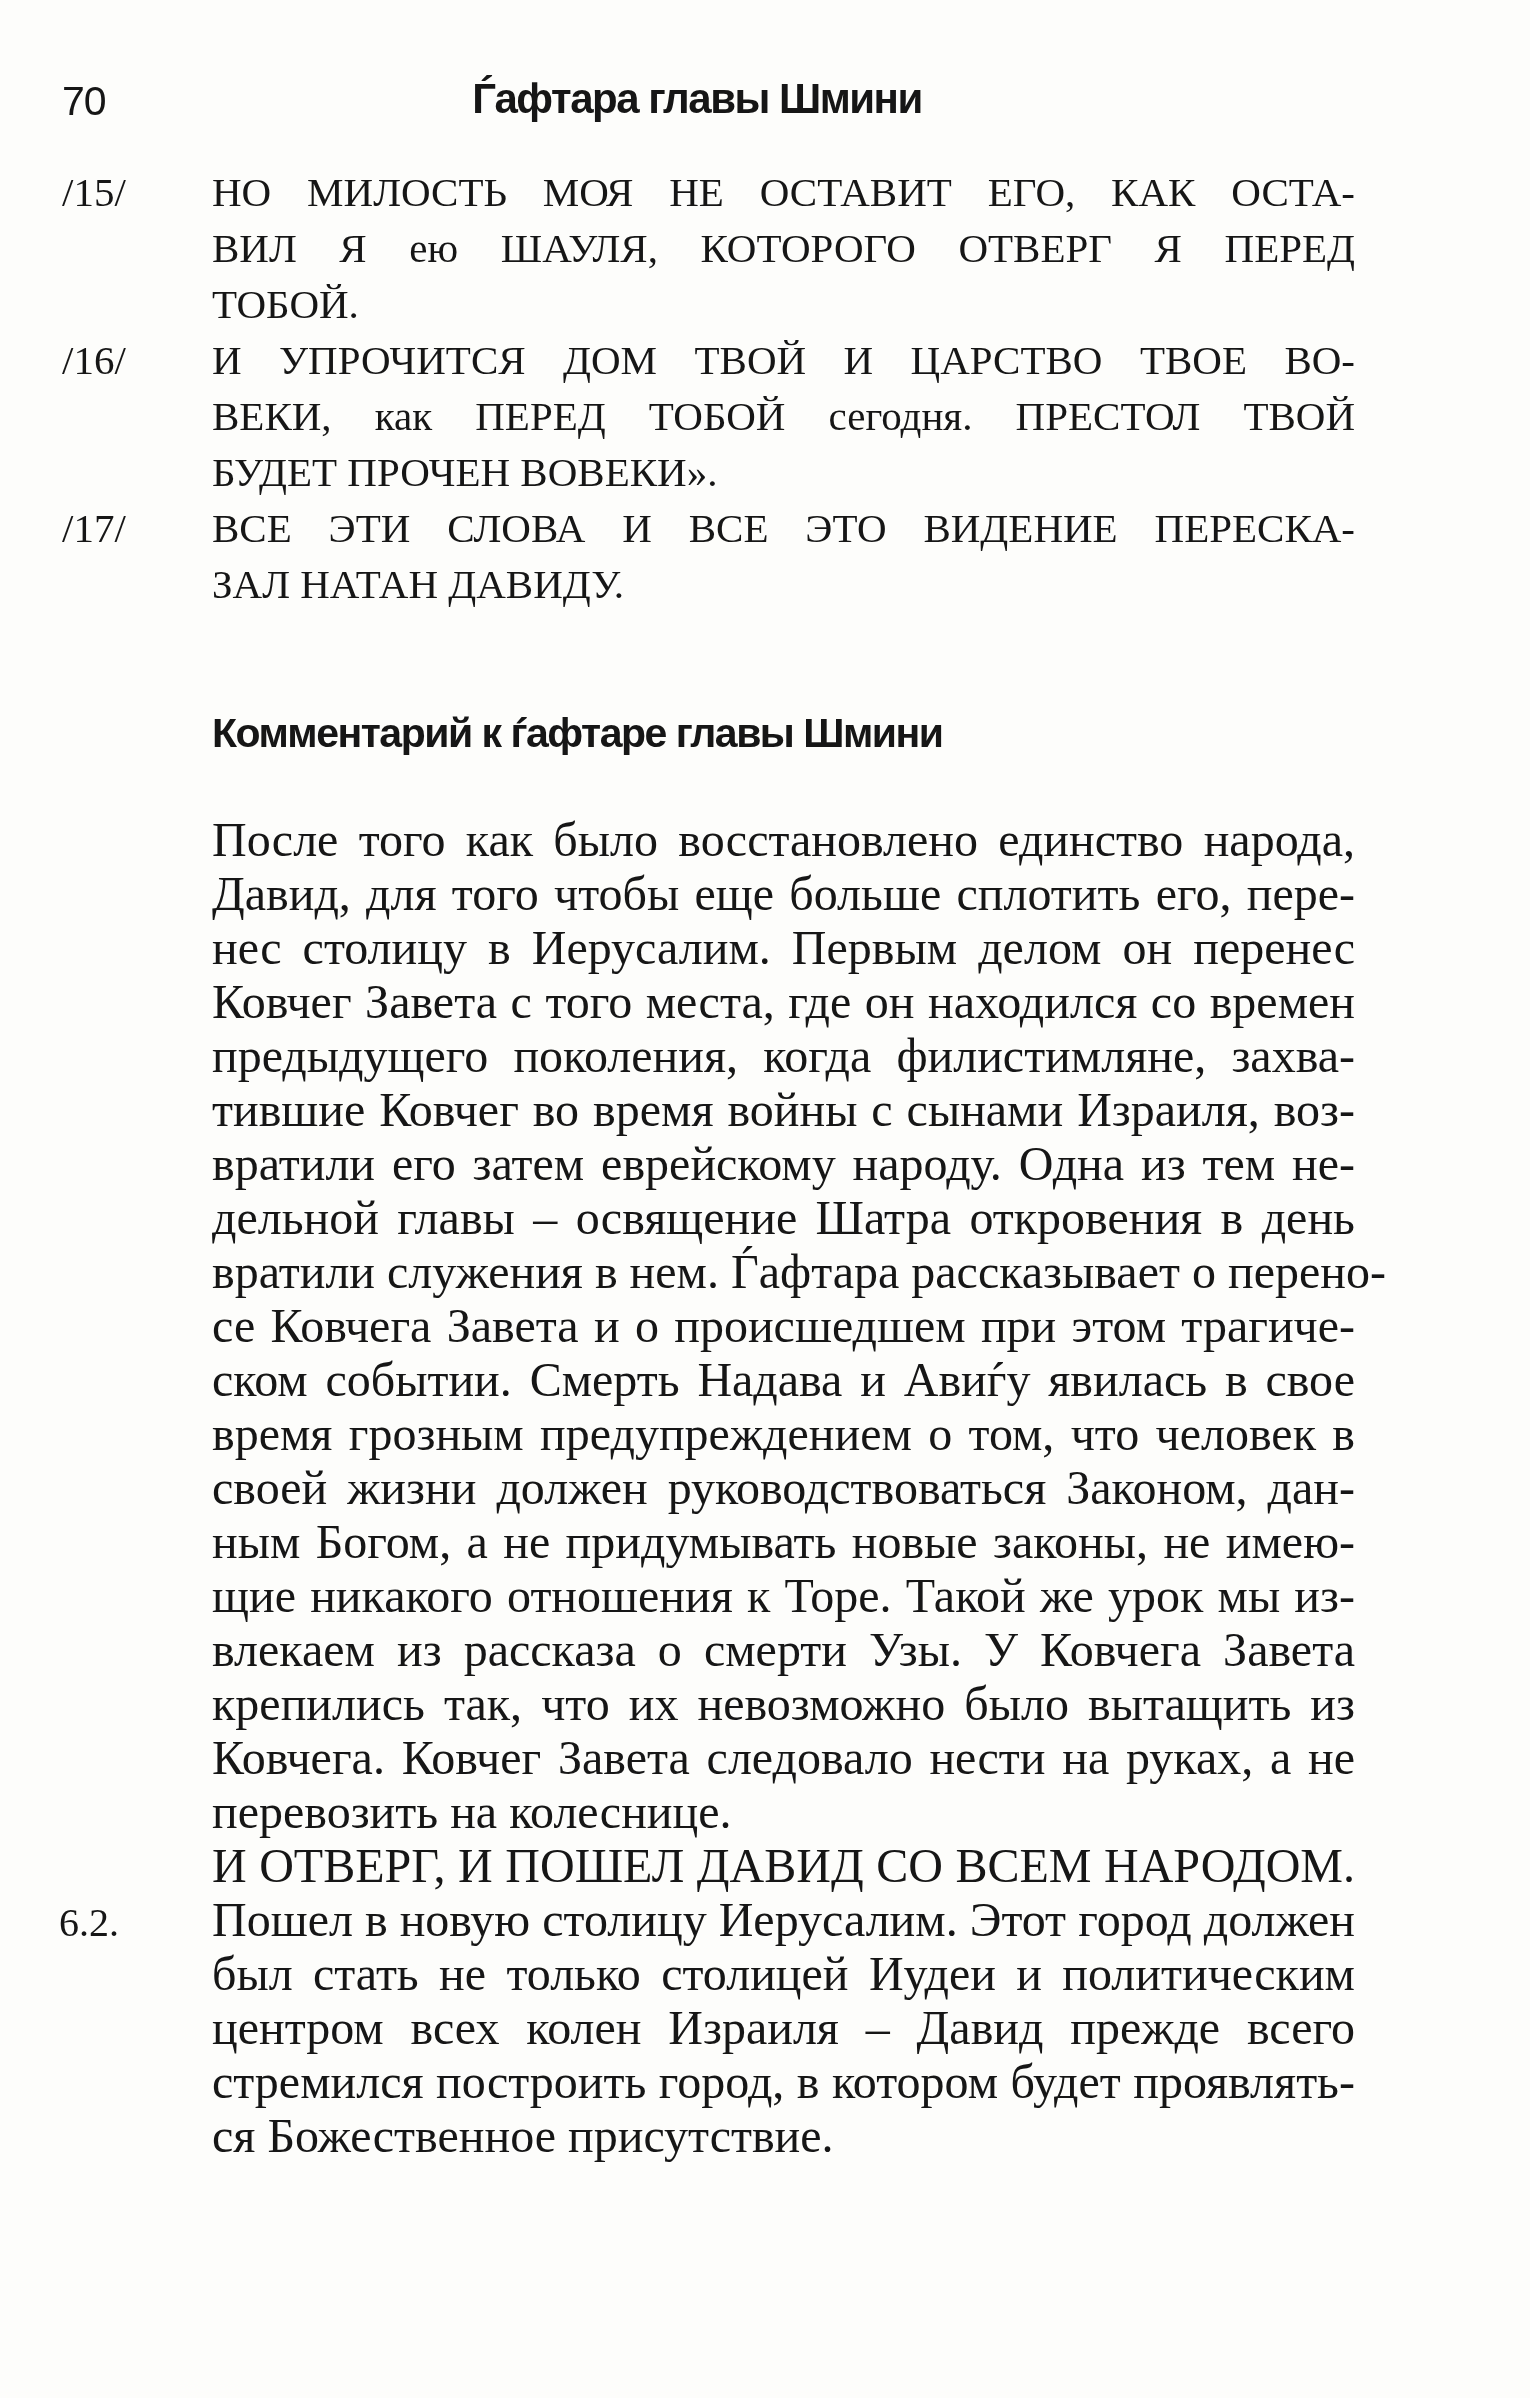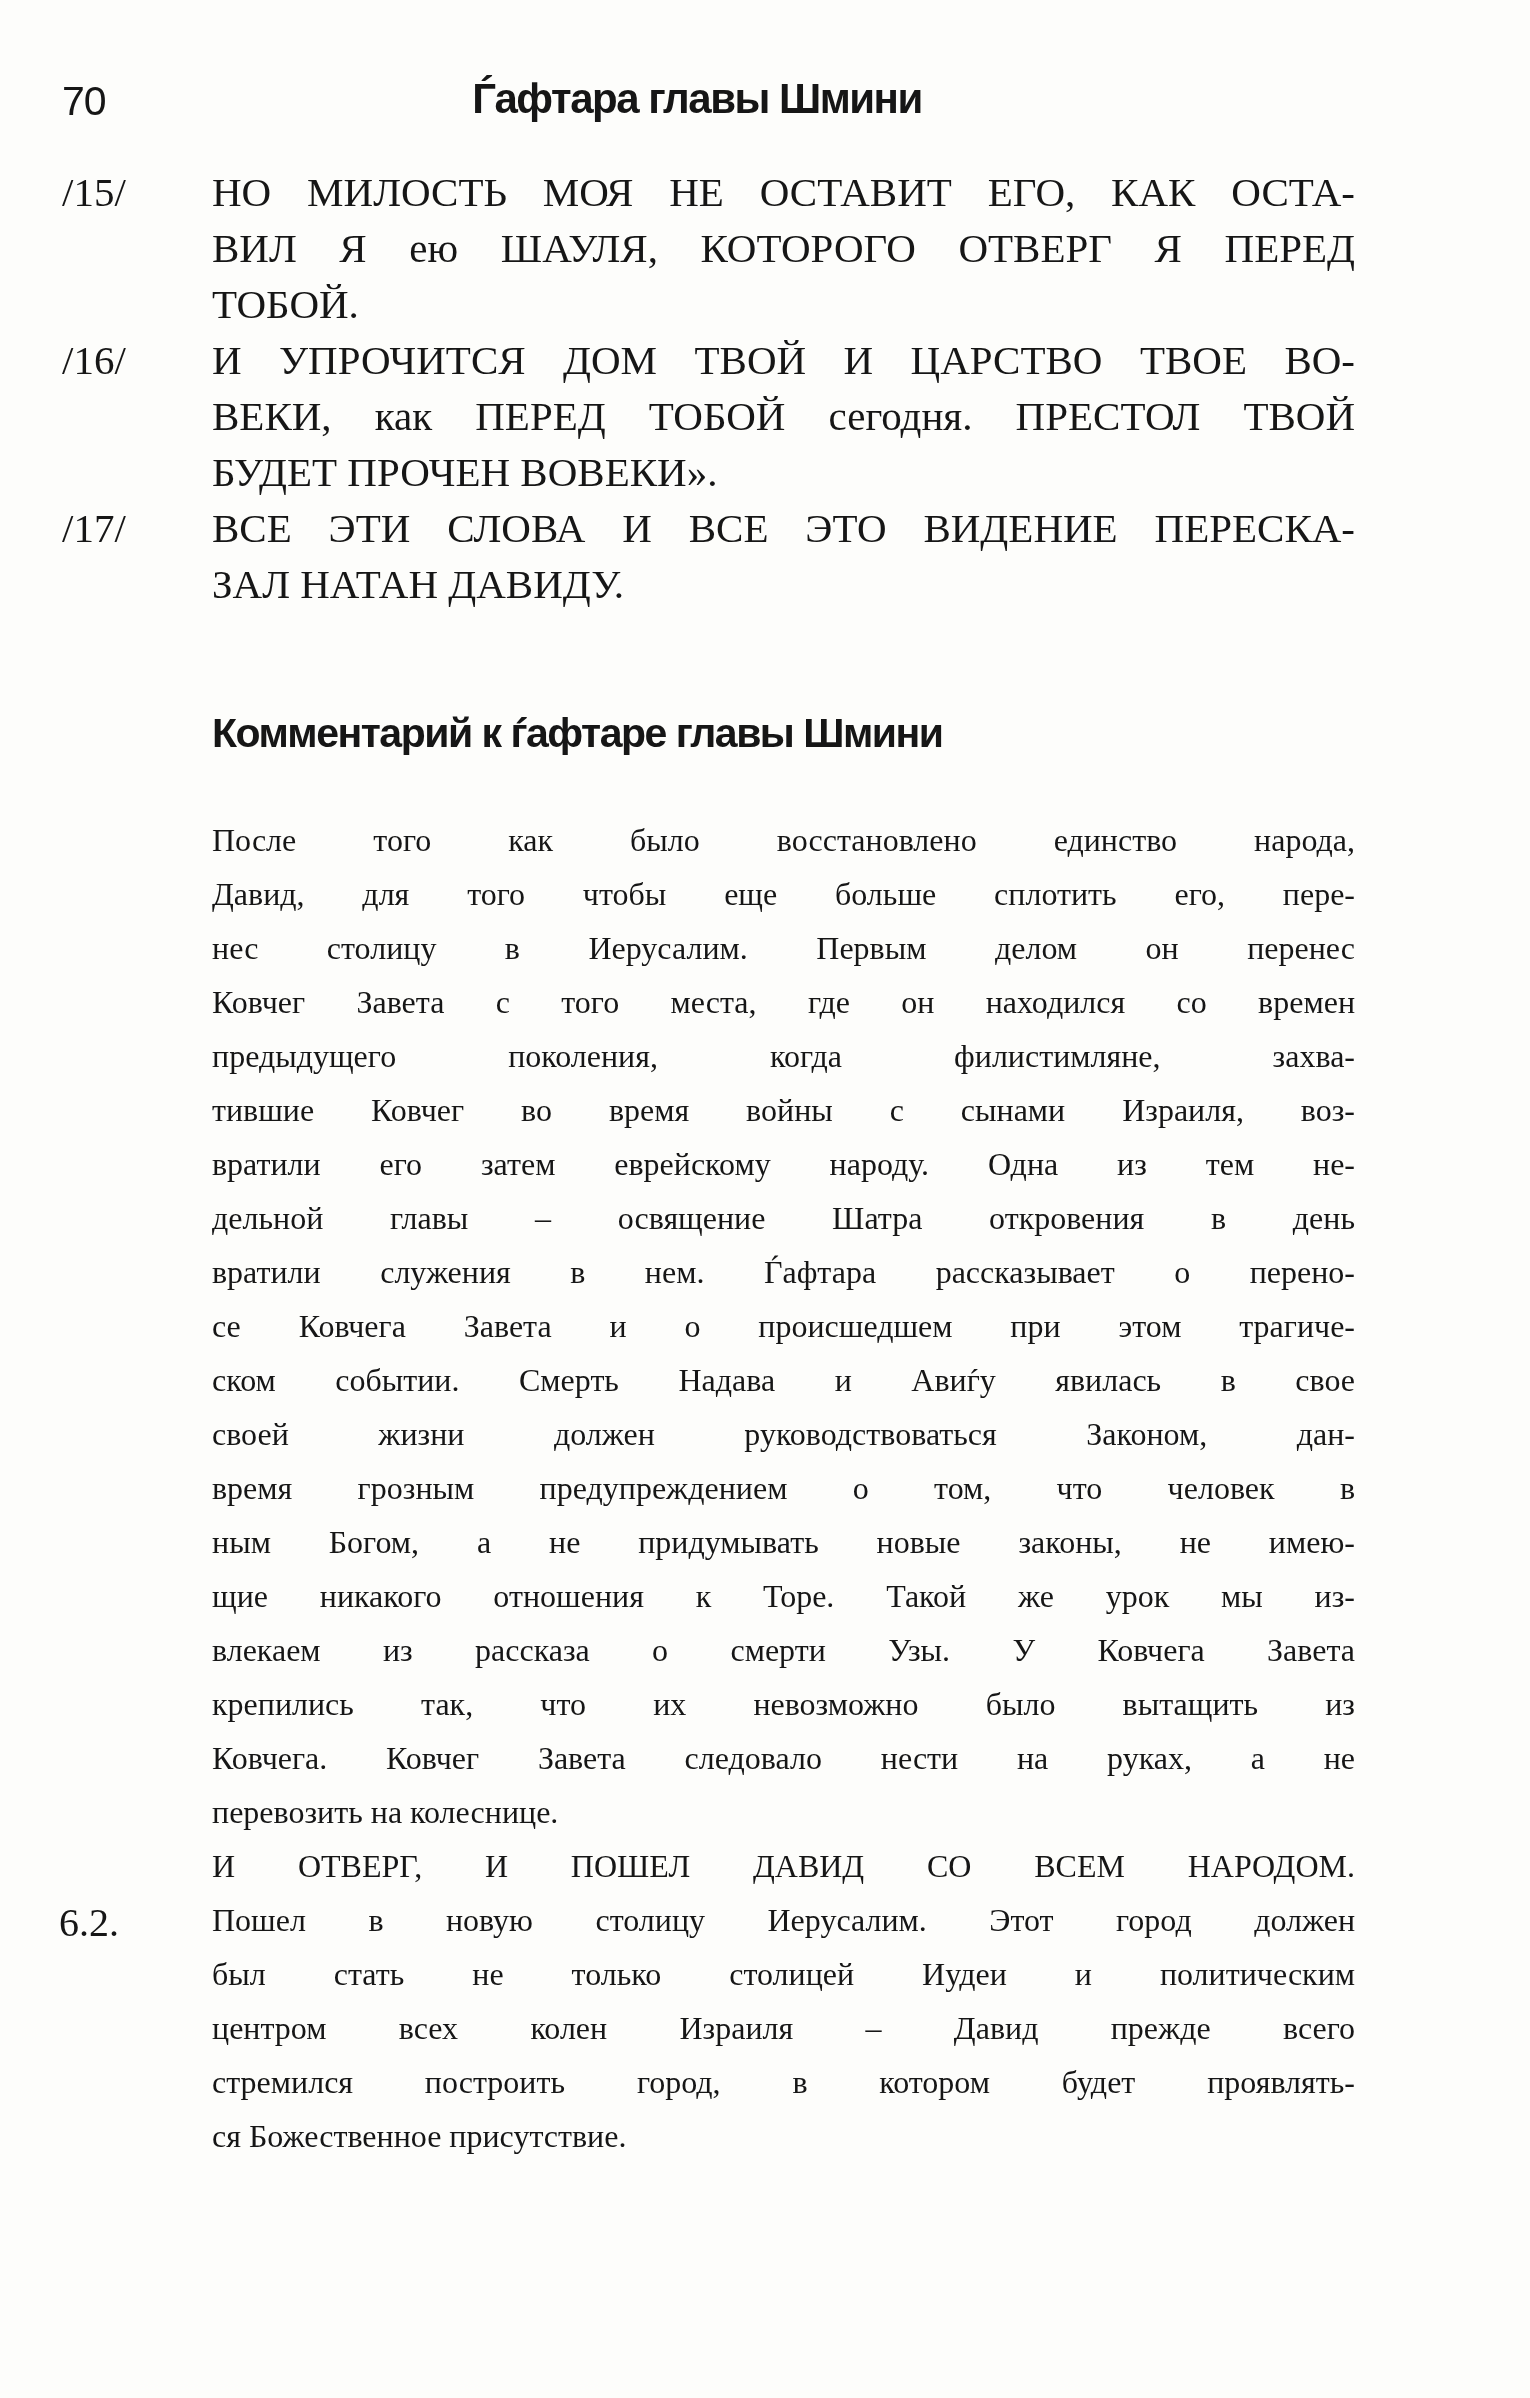--- a/index.html
+++ b/index.html
@@ -88,21 +88,21 @@
     white-space: nowrap;
   }
   
   .bodyblock {
     position: absolute;
     left: 212px;
     top: 813px;
     width: 1143px;
   }
   .cline {
-    font-size: 32px;
+    font-size: 48px;
     line-height: 54px;
     text-align: justify;
     -moz-text-align-last: justify;
     text-align-last: justify;
     white-space: nowrap;
   }
   .cline.clast {
     text-align: left;
     -moz-text-align-last: left;
     text-align-last: left;
@@ -140,22 +140,22 @@
     <div class="cline">Давид, для того чтобы еще больше сплотить его, пере-</div>
     <div class="cline">нес столицу в Иерусалим. Первым делом он перенес</div>
     <div class="cline">Ковчег Завета с того места, где он находился со времен</div>
     <div class="cline">предыдущего поколения, когда филистимляне, захва-</div>
     <div class="cline">тившие Ковчег во время войны с сынами Израиля, воз-</div>
     <div class="cline">вратили его затем еврейскому народу. Одна из тем не-</div>
     <div class="cline">дельной главы – освящение Шатра откровения в день</div>
     <div class="cline">вратили служения в нем. Ѓафтара рассказывает о перено-</div>
     <div class="cline">се Ковчега Завета и о происшедшем при этом трагиче-</div>
     <div class="cline">ском событии. Смерть Надава и Авиѓу явилась в свое</div>
+    <div class="cline">время грозным предупреждением о том, что человек в</div>
     <div class="cline">своей жизни должен руководствоваться Законом, дан-</div>
-    <div class="cline">время грозным предупреждением о том, что человек в</div>
     <div class="cline">ным Богом, а не придумывать новые законы, не имею-</div>
     <div class="cline">щие никакого отношения к Торе. Такой же урок мы из-</div>
     <div class="cline">влекаем из рассказа о смерти Узы. У Ковчега Завета</div>
     <div class="cline">крепились так, что их невозможно было вытащить из</div>
     <div class="cline">Ковчега. Ковчег Завета следовало нести на руках, а не</div>
     <div class="cline clast">перевозить на колеснице.</div>
     <div class="cline">И ОТВЕРГ, И ПОШЕЛ ДАВИД СО ВСЕМ НАРОДОМ.</div>
     <div class="cline">Пошел в новую столицу Иерусалим. Этот город должен</div>
     <div class="cline">был стать не только столицей Иудеи и политическим</div>
     <div class="cline">центром всех колен Израиля – Давид прежде всего</div>

